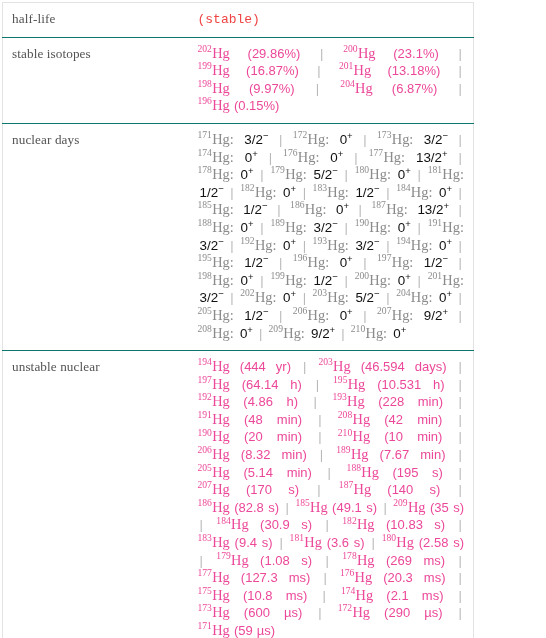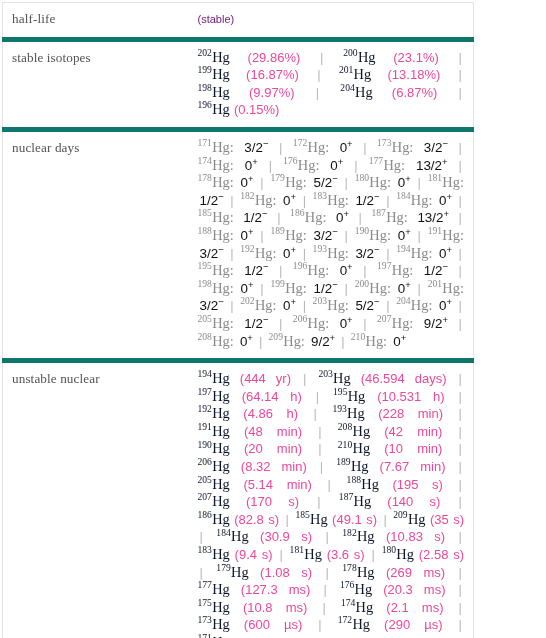--- a/index.html
+++ b/index.html
@@ -16,21 +16,21 @@
 
   #prop-table {
     width: 472px;
     margin: 2px 0 0 2px;
     border-collapse: collapse;
     table-layout: fixed;
     border: 1px solid #e3e3e3;
   }
   #prop-table tr { }
   #prop-table td {
-    border-top: 5px solid #0f766e;
+    border-top: 1px solid #0f766e;
     vertical-align: top;
     padding: 7px 9px 8px 9px;
   }
   #prop-table tr:first-child td { border-top: none; }
 
   td.label {
     width: 186px;
     color: #535353;
     font-family: "Liberation Serif", serif;
     font-size: 13.2px;
@@ -54,21 +54,21 @@
     font-family: "Liberation Serif", serif;
     font-size: 14.4px;
     white-space: nowrap;
   }
   .iso sup {
     font-size: 9.6px;
     vertical-align: 0.62em;
     line-height: 0;
     padding-right: .3px;
   }
-  .iso.dark { color: #0f172a; }
+  .iso.dark { color: #ec4899; }
   .iso.grey { color: #8b8b8b; }
 
   
   .list {
     text-align: justify;
     text-justify: inter-word;
     word-spacing: .5px;
   }
   .list > span { white-space: nowrap; }
 
@@ -81,23 +81,23 @@
   }
   .spinval sup { font-size: 9.5px; vertical-align: .55em; line-height: 0; }
 
   .paren {
     color: #ec4899;
     font-family: "Liberation Sans", sans-serif;
     font-size: 13px;
     white-space: nowrap;
   }
   .stable-note {
-    color: #701a75;
-    font-family: Liberation Sans, sans-serif;
-    font-size: 11px;
+    color: #ef4444;
+    font-family: Liberation Mono, monospace;
+    font-size: 13px;
   }
   .sup2 { font-size: 9.5px; vertical-align: .55em; line-height: 0; }
 </style>
 </head>
 <body>
 
 <table id="prop-table">
   <tbody>
 
     <tr>

